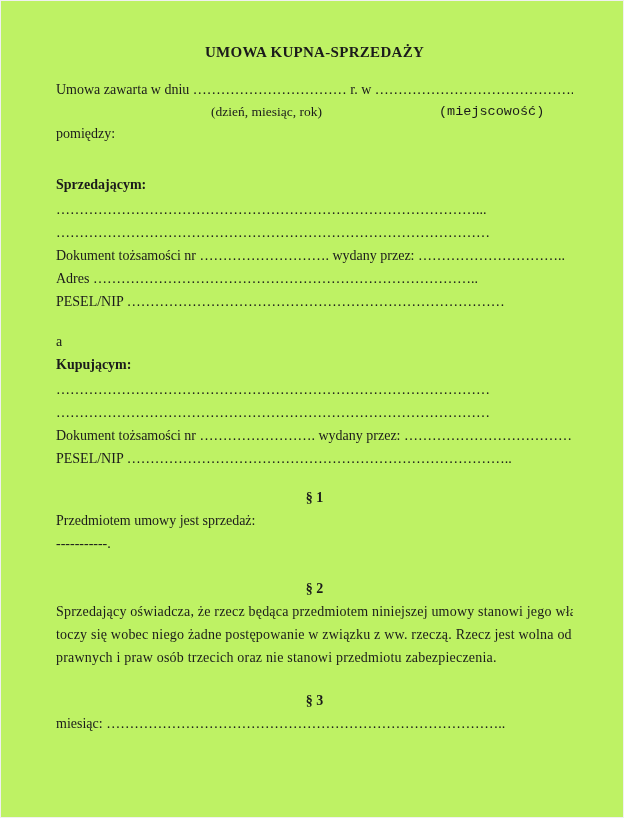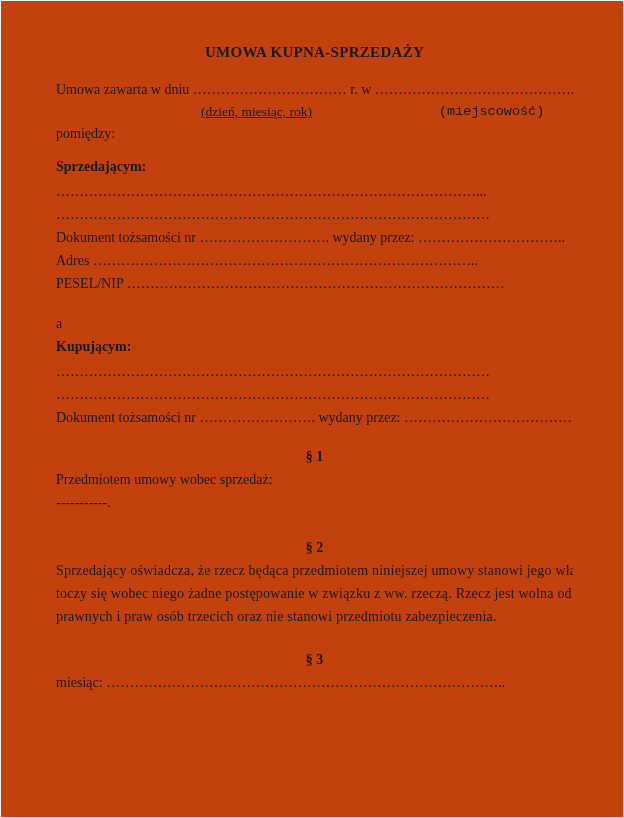--- a/index.html
+++ b/index.html
@@ -4,21 +4,21 @@
 <style>
   html, body {
     margin: 0;
     padding: 0;
     background: #ffffff;
   }
   .page {
     position: relative;
     width: 624px;
     height: 818px;
-    background: #c2410c;
+    background: #bef264;
     box-sizing: border-box;
     padding: 40px 50px 0 55px;
     font-family: "Liberation Serif", "DejaVu Serif", serif;
     font-size: 14px;
     color: #1b1b1b;
     overflow: hidden;
     border: 1px solid #f0f0f0;
   }
   .title {
     text-align: center;
@@ -33,28 +33,28 @@
     line-height: 23px;
     white-space: nowrap;
     overflow: hidden;
   }
   .captions-row {
     position: relative;
     height: 21px;
     line-height: 21px;
     font-size: 13.5px;
   }
-  .caption-date { position: absolute; left: 145px; top: 0; white-space: nowrap; text-decoration: underline; }
+  .caption-date { position: absolute; left: 155px; top: 0; white-space: nowrap; }
   .caption-place { position: absolute; left: 383px; top: 0; white-space: nowrap; font-family: Liberation Mono, monospace; }
   .party-heading {
     font-weight: bold;
     line-height: 23px;
     white-space: nowrap;
   }
-  .seller-heading { margin-top: 10px; }
+  .seller-heading { margin-top: 28px; }
   .dotted-after-heading { margin-top: 2px; }
   .conjunction { margin-top: 17px; }
   .section-number {
     text-align: center;
     font-weight: bold;
     line-height: 23px;
     white-space: nowrap;
   }
   .sec1 { margin-top: 16px; }
   .sec2 { margin-top: 22px; }
@@ -98,24 +98,25 @@
 
   <div class="party-heading">Kupującym:</div>
 
   <div class="line dotted-after-heading">…………………………………………………………………………………</div>
 
   <div class="line">…………………………………………………………………………………</div>
 
 
   <div class="line">Dokument tożsamości nr ……………………. wydany przez: ……………………………………..</div>
 
+  <div class="line">PESEL/NIP ………………………………………………………………………..</div>
 
   <div class="section-number sec1">§ 1</div>
 
-  <div class="line">Przedmiotem umowy wobec sprzedaż:</div>
+  <div class="line">Przedmiotem umowy jest sprzedaż:</div>
 
   <div class="line">-----------.</div>
 
   <div class="section-number sec2">§ 2</div>
 
   <div class="para-line">Sprzedający oświadcza, że rzecz będąca przedmiotem niniejszej umowy stanowi jego własność, nie</div>
 
   <div class="para-line">toczy się wobec niego żadne postępowanie w związku z ww. rzeczą. Rzecz jest wolna od wad</div>
 
   <div class="para-line">prawnych i praw osób trzecich oraz nie stanowi przedmiotu zabezpieczenia.</div>

